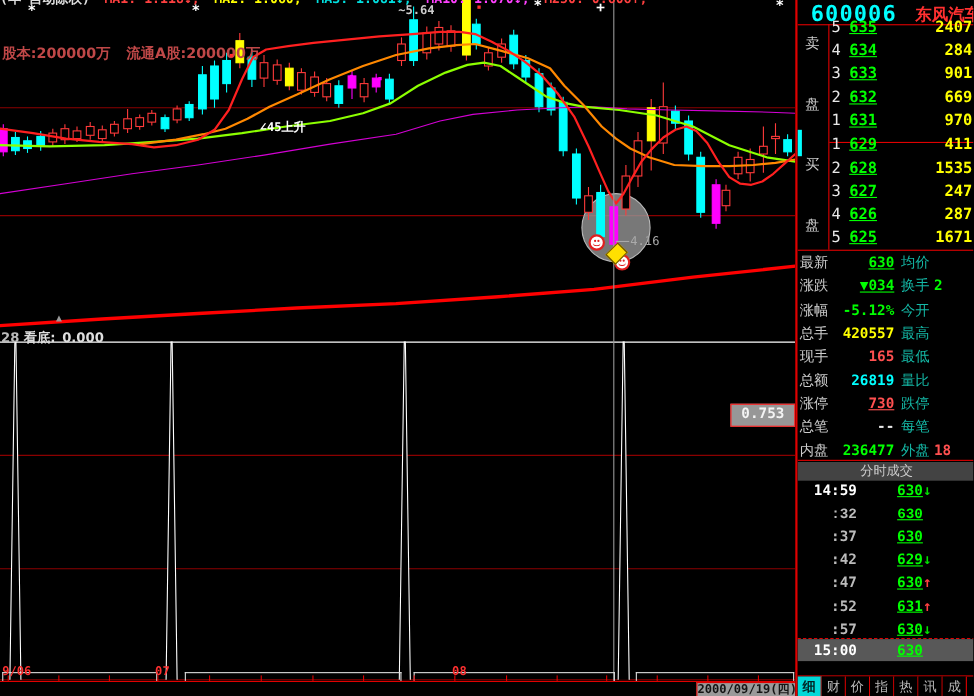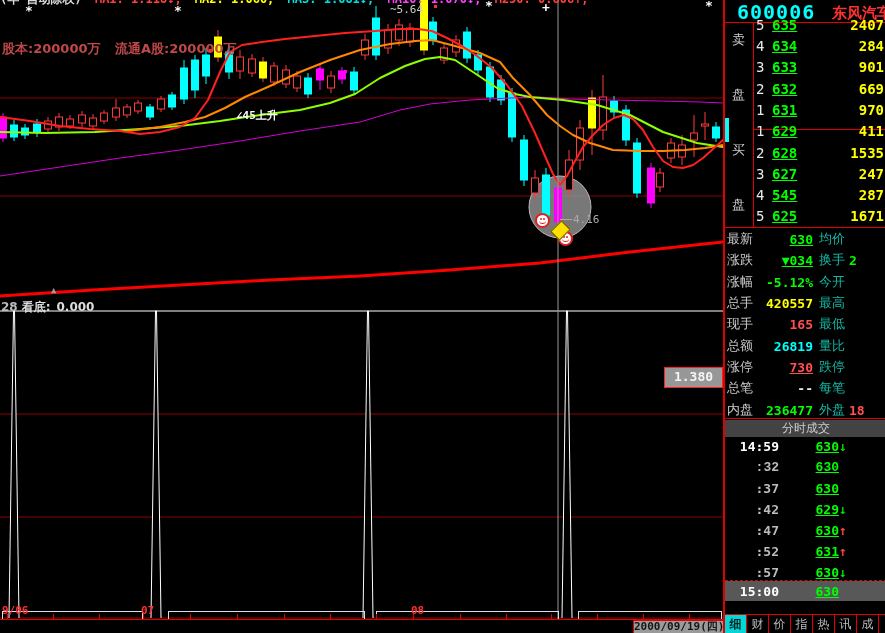--- a/index.html
+++ b/index.html
@@ -12,21 +12,21 @@
 
   #top-strip{left:0;top:0;width:723px;height:7px;overflow:hidden;}
   #top-strip .inner{position:absolute;top:-9px;left:0;white-space:nowrap;
       font:bold 12px "DejaVu Sans Mono",monospace;}
   #top-strip span{margin-right:6px;}
 
   #share-line{left:2px;top:40px;color:#c04848;font:bold 13px "DejaVu Sans",sans-serif;white-space:nowrap;}
   #share-line span{margin-right:10px;text-align:right;}
 
   .chart-label{color:#cccccc;font:11px "DejaVu Sans Mono",monospace;white-space:nowrap;}
-  #high-label{left:390px;top:3px;}
+  #high-label{left:362px;top:3px;font-weight:bold;}
   #angle-label{left:204px;top:108px;color:#ffffff;font-weight:bold;margin-left:32px;}
   #circle-label{left:573px;top:213px;color:#aaaaaa;}
   #circle-dash{left:560px;top:219px;width:12px;height:0;border-top:1px solid #aaaaaa;}
 
   #ind-header{left:1px;top:299px;font:bold 12px "DejaVu Sans",sans-serif;color:#dddddd;white-space:nowrap;}
   #ind-header .dim{color:#bbbbbb;margin-right:4px;}
   #ind-header .val{margin-left:6px;}
 
   #value-box{left:664px;top:367px;width:57px;height:19px;background:#979797;
       border:1px solid #ff2020;color:#f4f4f4;font:bold 13px "DejaVu Sans Mono",monospace;
@@ -345,21 +345,21 @@
       <span class="eye l"></span>
       <span class="eye r"></span>
       <span class="mouth"></span>
     </div>
   <div class="abs" id="diamond"></div>
   <div class="abs marker" id="gray-tri">▲</div>
 
   <div class="abs" id="ind-header">
     <span class="dim">28</span><span>看底:</span><span class="val">0.000</span>
   </div>
-  <div class="abs" id="value-box">1.380</div>
+  <div class="abs" id="value-box">0.753</div>
 
   <div class="mini-box" style="left:2px;width:141px;"></div>
   <div class="mini-box" style="left:168px;width:197px;"></div>
   <div class="mini-box" style="left:376px;width:183px;"></div>
   <div class="mini-box" style="left:578px;width:144px;"></div>
 
   <div class="abs" id="axis-line"></div>
   <div class="axis-label" style="left:2px;">9/06</div>
   <div class="axis-label" style="left:141px;">07</div>
   <div class="axis-label" style="left:411px;">08</div>
@@ -416,21 +416,21 @@
       <span class="prc">628</span>
       <span class="vol">1535</span>
     </div>
     <div class="orow" style="top:164px;">
       <span class="lvl">3</span>
       <span class="prc">627</span>
       <span class="vol">247</span>
     </div>
     <div class="orow" style="top:185px;">
       <span class="lvl">4</span>
-      <span class="prc">545</span>
+      <span class="prc">626</span>
       <span class="vol">287</span>
     </div>
     <div class="orow" style="top:206px;">
       <span class="lvl">5</span>
       <span class="prc">625</span>
       <span class="vol">1671</span>
     </div>
 
     <div class="hline" style="top:227px;"></div>
 

